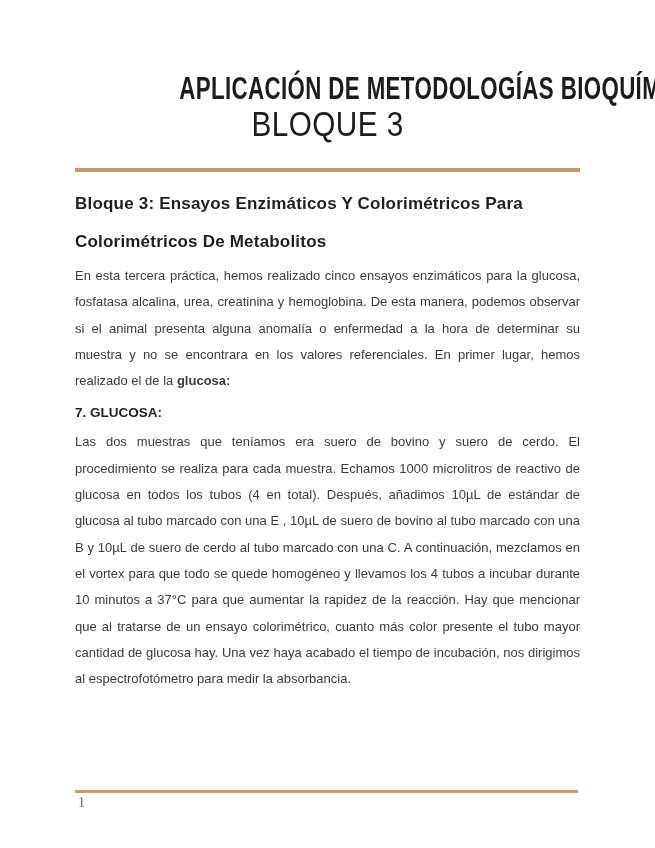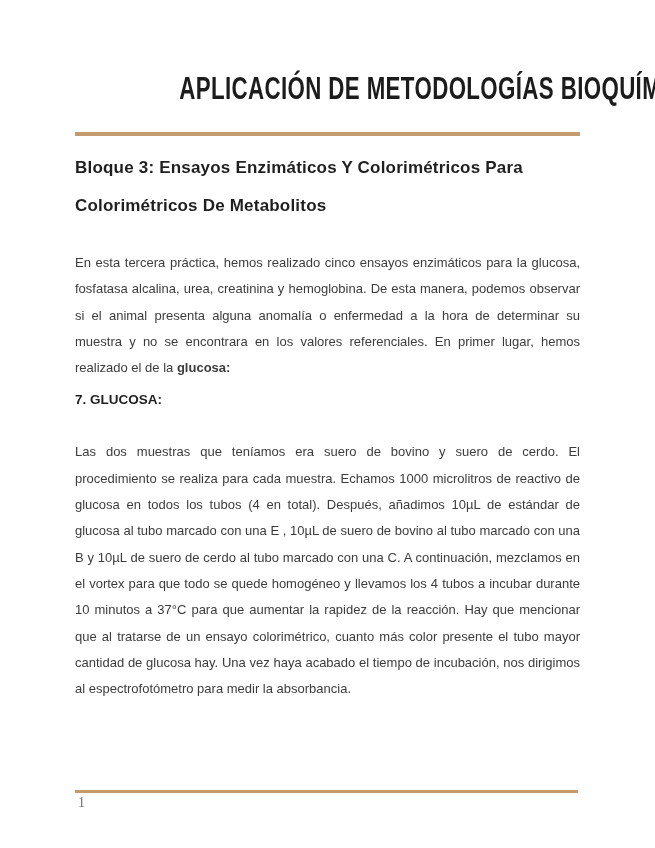--- a/index.html
+++ b/index.html
@@ -36,21 +36,21 @@
   .divider{margin-top:26px;height:4px;background:var(--divider);}
   
   .section-heading{
     margin:13px 0 0 0;
     font-size:17px;line-height:37.5px;
     font-weight:bold;color:var(--heading-text);
     letter-spacing:0.2px;
   }
   
   .para{
-    margin:26px 0 0 0;
+    margin:3px 0 0 0;
     font-size:13px;line-height:26.3px;
     text-align:justify;
     color:var(--body-text);
   }
   .para .bold{font-weight:bold;}
   .subheading{
     margin:6px 0 0 0;
     font-size:13.5px;line-height:26px;
     font-weight:bold;color:var(--heading-text);
   }
@@ -69,20 +69,23 @@
 </head>
 <body>
 
 <div class="page">
   <div class="content">
 
     <div class="title-block">
       <div class="title-line">
         <span class="condensed">APLICACIÓN DE METODOLOGÍAS BIOQUÍMICAS</span>
       </div>
+      <div class="title-line thin">
+        <span class="condensed">BLOQUE 3</span>
+      </div>
     </div>
 
 
     <div class="divider"></div>
 
     <h2 class="section-heading">Bloque 3: Ensayos Enzimáticos Y Colorimétricos Para Colorimétricos De Metabolitos</h2>
 
     <p class="para"><span>En esta tercera práctica, hemos realizado cinco ensayos enzimáticos para la glucosa, fosfatasa alcalina, urea, creatinina y hemoglobina. De esta manera, podemos observar si el animal presenta alguna anomalía o enfermedad a la hora de determinar su muestra y no se encontrara en los valores referenciales. En primer lugar, hemos realizado el de la </span><span class="bold">glucosa:</span></p>
 
     <h3 class="subheading">7. GLUCOSA:</h3>

